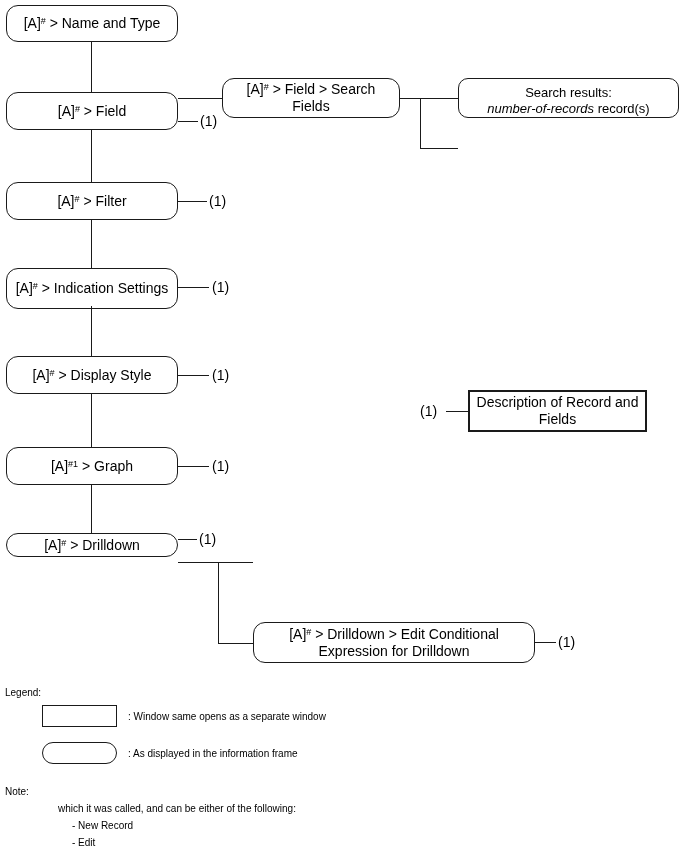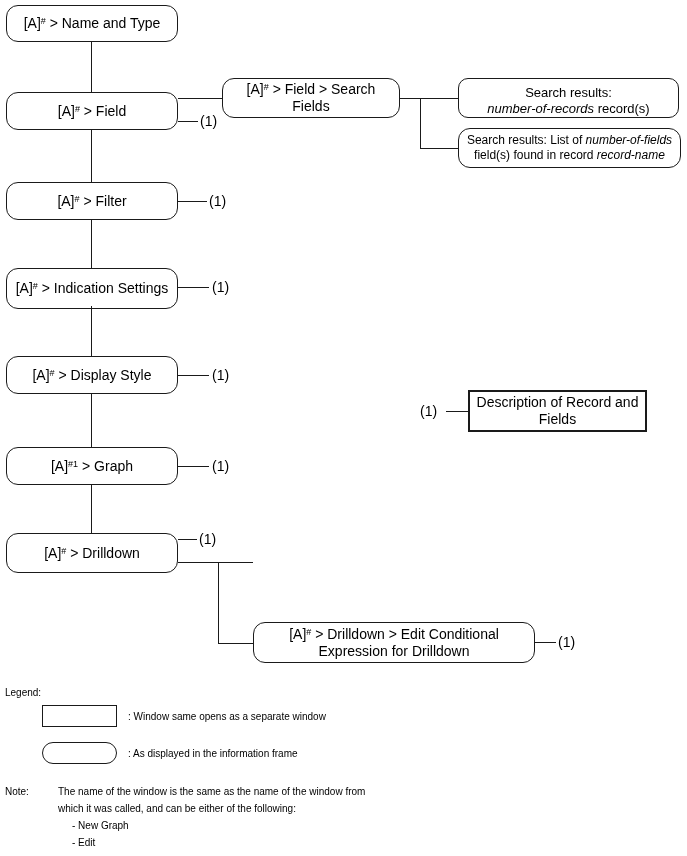--- a/index.html
+++ b/index.html
@@ -47,41 +47,35 @@
   </div>
 
   <div class="node" style="left:6px;top:356px;width:172px;height:38px;">
     <span><span>[A]</span><sup class="hash">#</sup><span> &gt; Display Style</span></span>
   </div>
 
   <div class="node" style="left:6px;top:447px;width:172px;height:38px;">
     <span><span>[A]</span><sup class="hash">#1</sup><span> &gt; Graph</span></span>
   </div>
 
-  <div class="node" style="left:6px;top:533px;width:172px;height:40px;">
+  <div class="node" style="left:6px;top:533px;width:172px;height:24px;">
     <span><span>[A]</span><sup class="hash">#</sup><span> &gt; Drilldown</span></span>
   </div>
 
   <div class="node" style="left:222px;top:78px;width:178px;height:40px;">
     <span><span>[A]</span><sup class="hash">#</sup><span> &gt; Field &gt; Search Fields</span></span>
   </div>
 
   <div class="node sz13" style="left:458px;top:78px;width:221px;height:40px;border-radius:10px;align-items:flex-end;">
     <span>
       <span>Search results:</span><br>
       <em>number-of-records</em><span> record(s)</span>
     </span>
   </div>
 
-  <div class="node small" style="left:458px;top:128px;width:223px;height:40px;">
-    <span>
-      <span>Search results: List of </span><em>number-of-fields</em><br>
-      <span>field(s) found in record </span><em>record-name</em>
-    </span>
-  </div>
 
   <div class="node sharp" style="left:468px;top:390px;width:179px;height:42px;">
     <span>Description of Record and Fields</span>
   </div>
 
 
   <div class="node" style="left:253px;top:622px;width:282px;height:41px;">
     <span><span>[A]</span><sup class="hash">#</sup><span> &gt; Drilldown &gt; Edit Conditional Expression for Drilldown</span></span>
   </div>
 
@@ -126,18 +120,17 @@
   <span class="ref" style="left:420px;top:403px;">(1)</span>
   <div class="hl" style="left:446px;top:411px;width:22px;"></div>
 
   <span class="txt" style="left:5px;top:684px;">Legend:</span>
   <div class="legend-rect" style="left:42px;top:705px;width:75px;height:22px;"></div>
   <span class="txt" style="left:128px;top:708px;">: Window same opens as a separate window</span>
   <div class="legend-pill" style="left:42px;top:742px;width:75px;height:22px;"></div>
   <span class="txt" style="left:128px;top:745px;">: As displayed in the information frame</span>
 
   <span class="txt" style="left:5px;top:783px;">Note:</span>
-  <span class="txt" style="left:58px;top:783px;">The name of the window is the same as the name of the window from</span>
   <span class="txt" style="left:58px;top:800px;">which it was called, and can be either of the following:</span>
-  <span class="txt" style="left:72px;top:817px;">- New Graph</span>
+  <span class="txt" style="left:72px;top:817px;">- New Record</span>
   <span class="txt" style="left:72px;top:834px;">- Edit</span>
 
 </div>
 
 </body></html>

